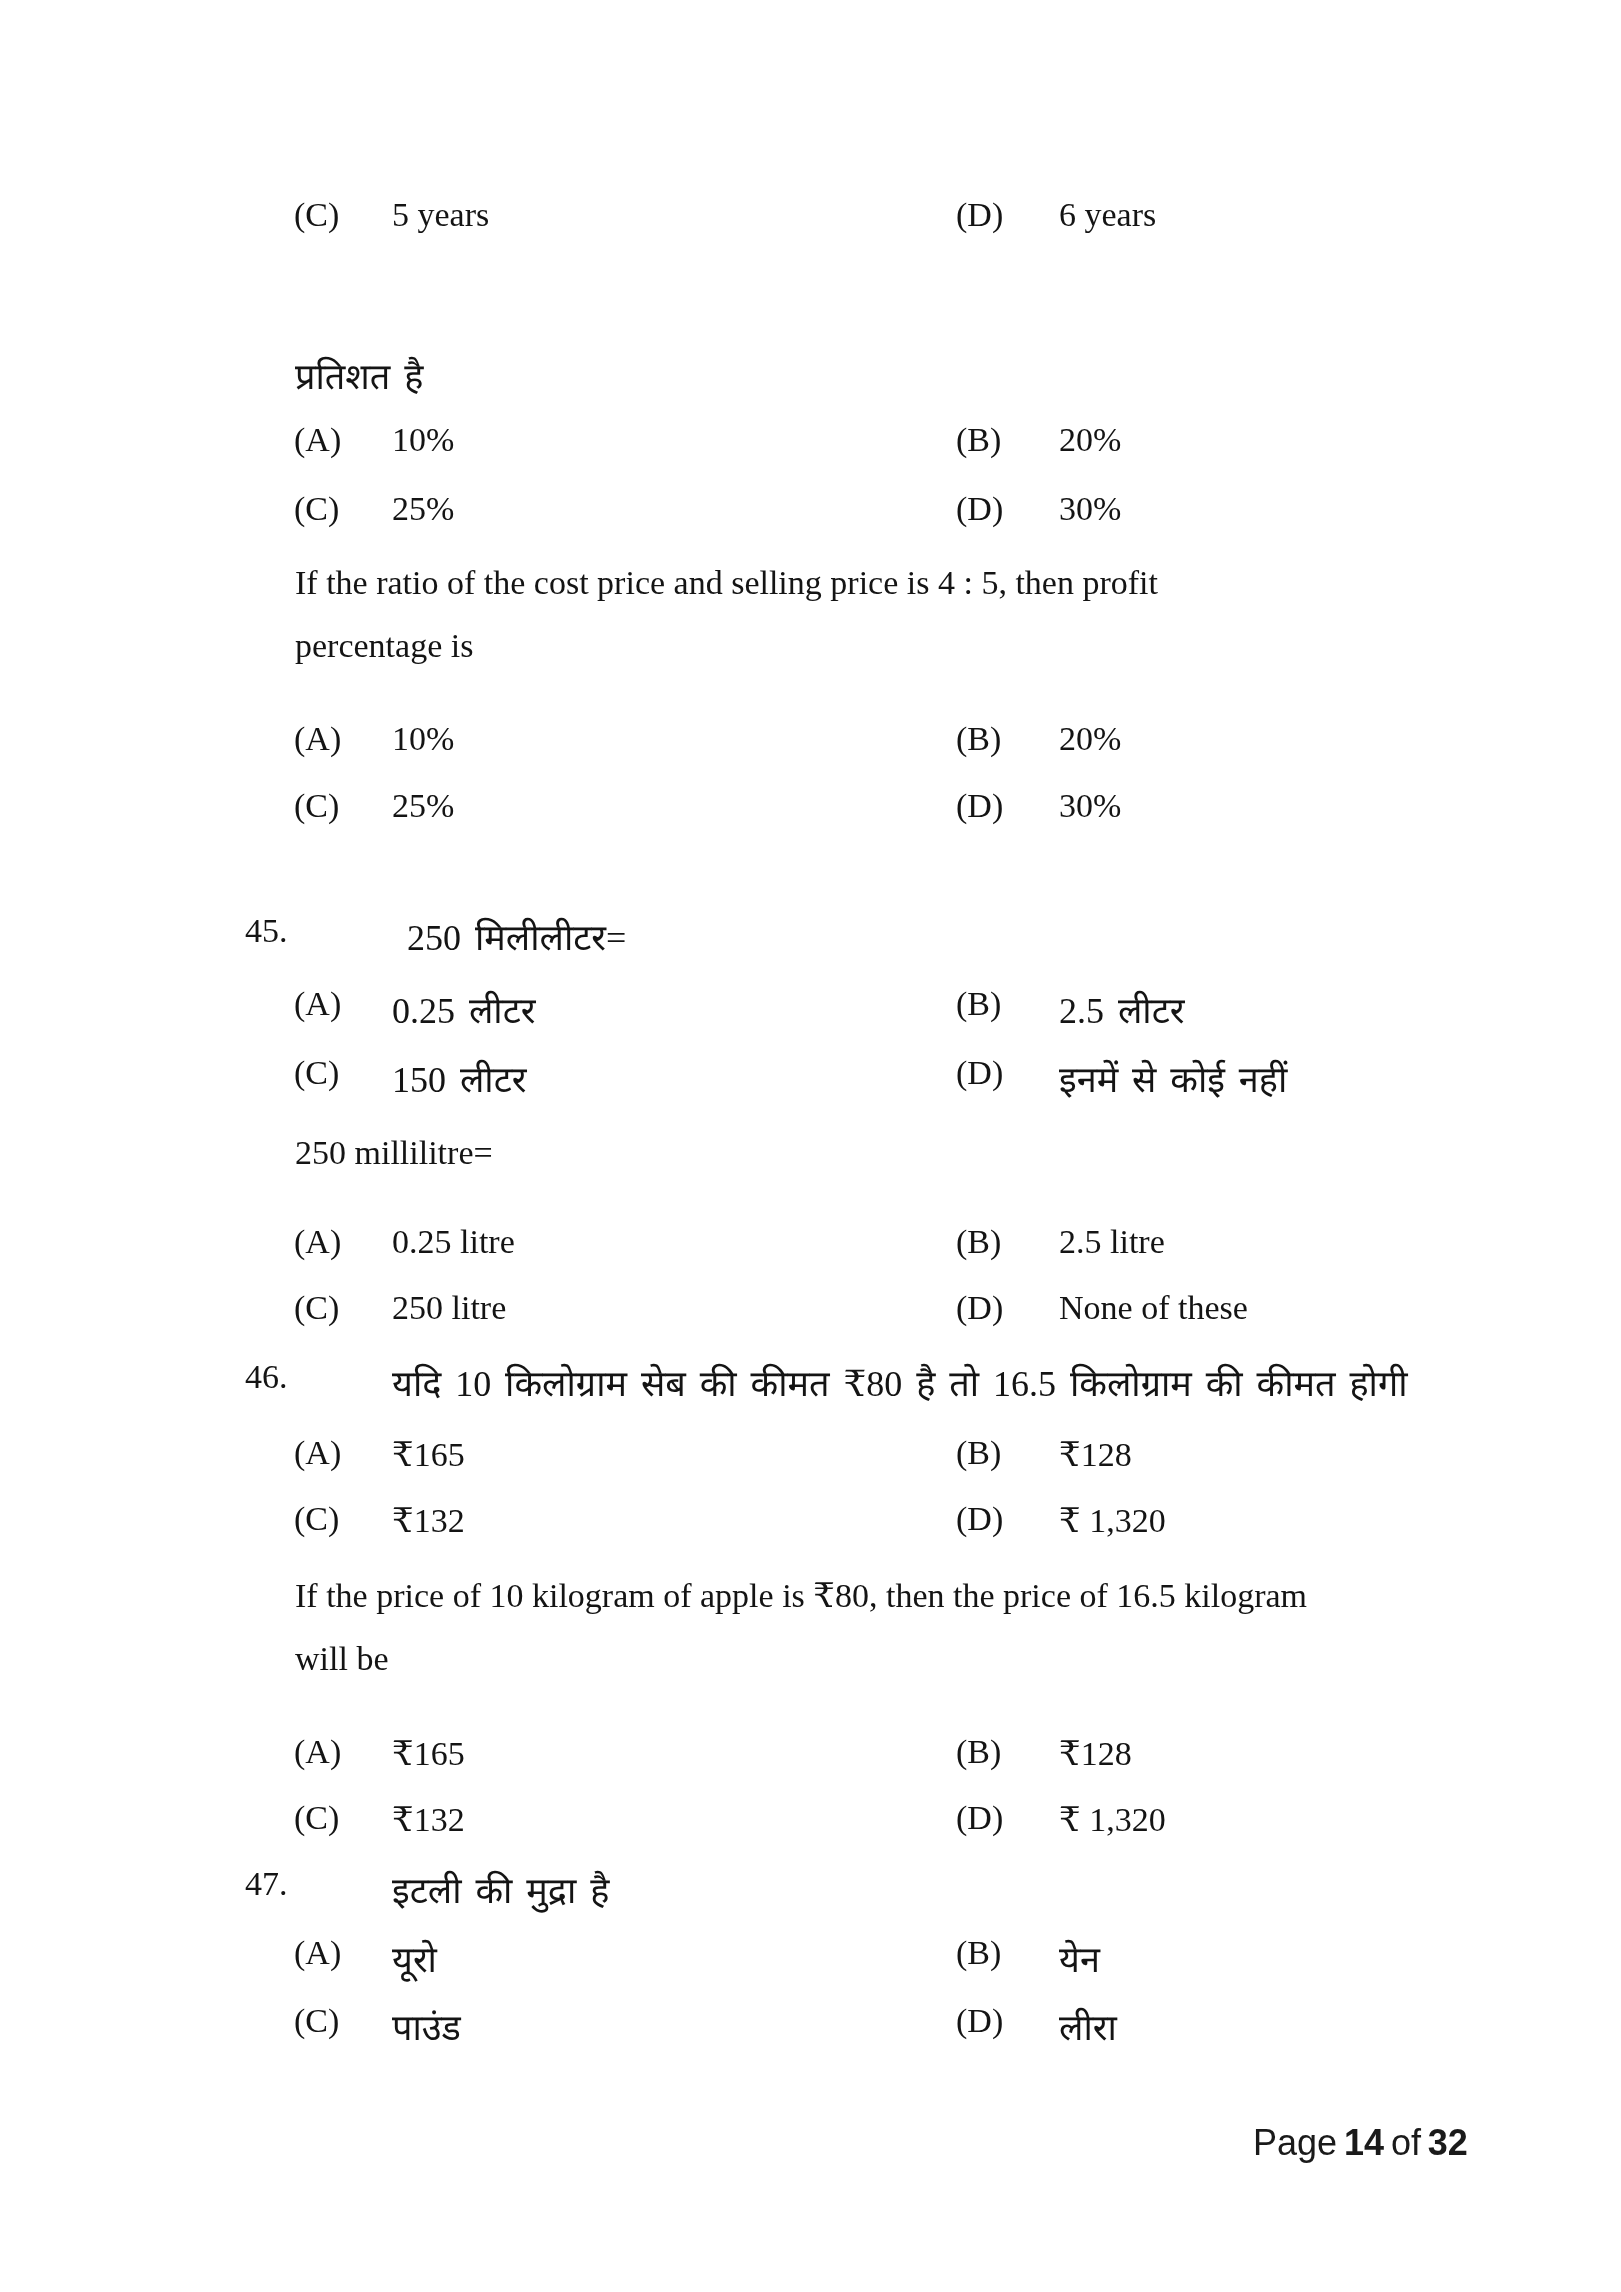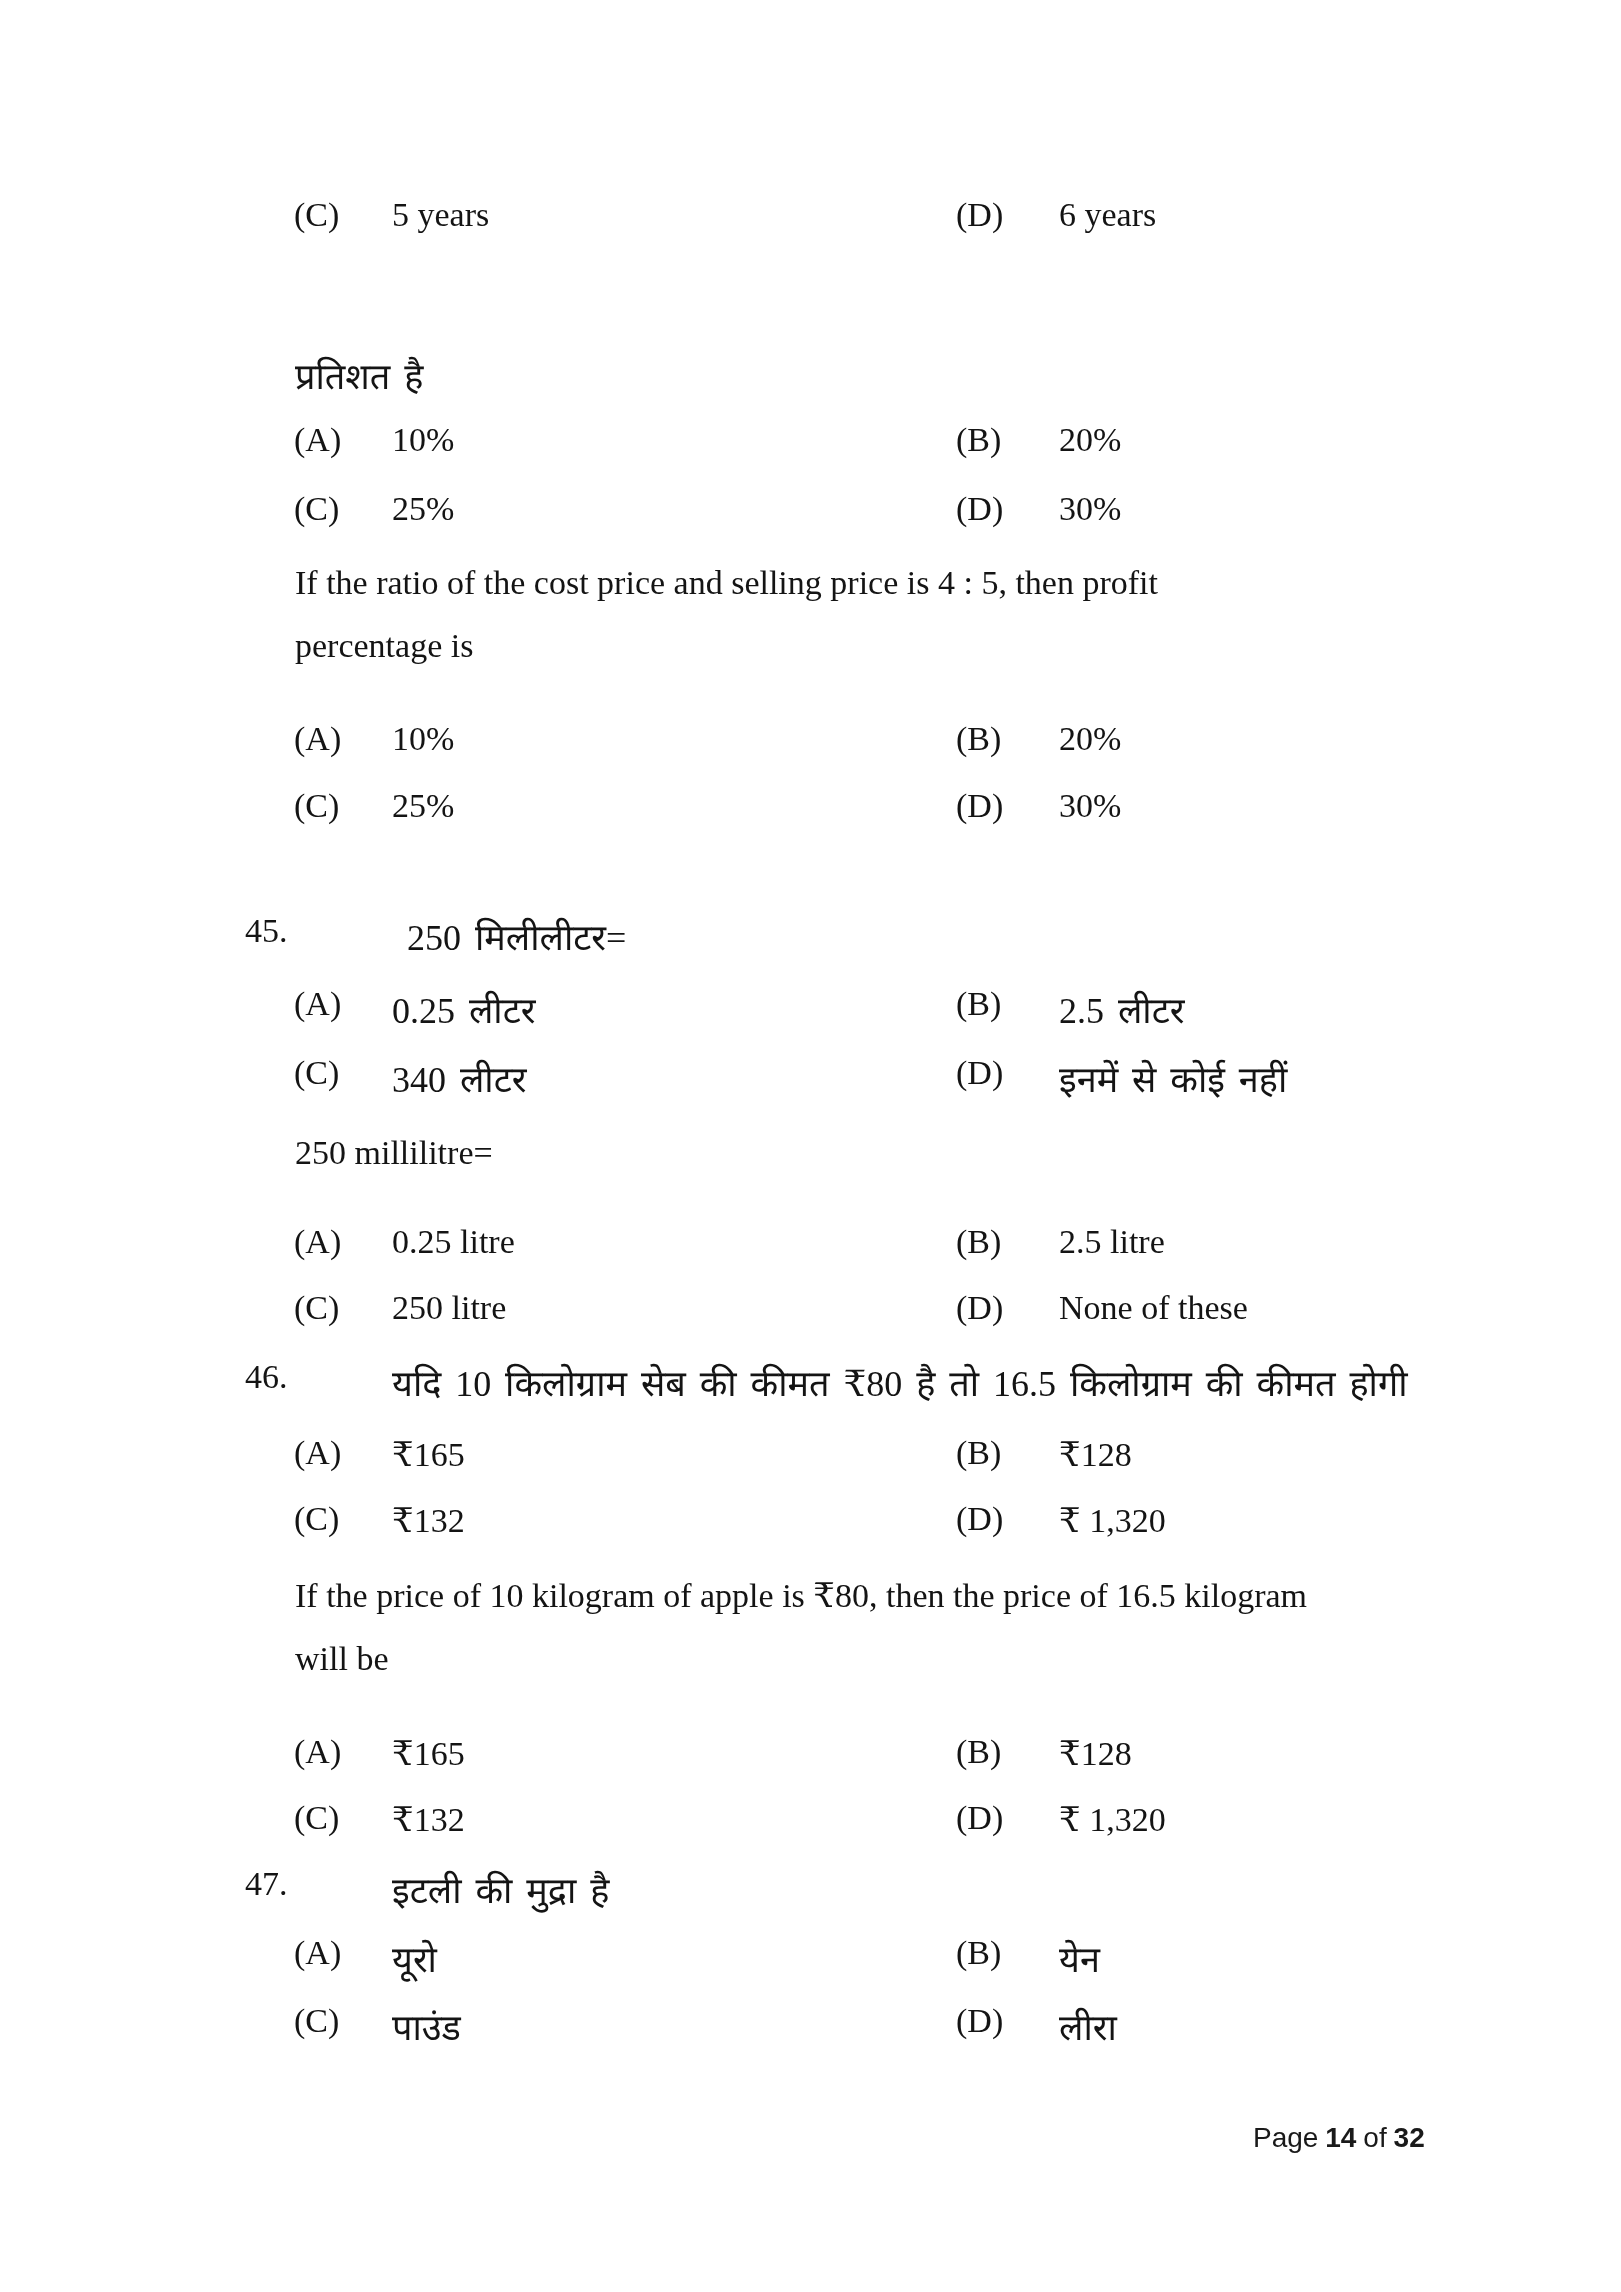--- a/index.html
+++ b/index.html
@@ -25,21 +25,21 @@
   .qt45 {left:407px;}
   .para {left:274px;margin-left:21px;}                 
   .oa   {left:294px;}                 
   .oat  {left:392px;}                 
   .ob   {left:956px;}                 
   .obt  {left:1059px;}                
   .hi   {font-size:36px;word-spacing:4.9px;}
   .footer{
     position:absolute;top:2122px;left:1253px;
     font-family:"Liberation Sans","DejaVu Sans",sans-serif;
-    font-size:28px;color:#1a1a1a;white-space:nowrap;
+    font-size:36px;color:#1a1a1a;white-space:nowrap;
   }
   .footer .b{font-weight:bold;}
   .footer span{margin-right:6.9px;}
   .footer span:last-child{margin-right:0;}
 </style>
 </head>
 <body>
 
 <div class="page">
 
@@ -89,21 +89,21 @@
     <span class="qt45 hi" lang="hi">250 मिलीलीटर=</span>
   </div>
   <div class="line" style="top:985px">
     <span class="oa">(A)</span>
     <span class="oat hi" lang="hi">0.25 लीटर</span>
     <span class="ob">(B)</span>
     <span class="obt hi" lang="hi">2.5 लीटर</span>
   </div>
   <div class="line" style="top:1054px">
     <span class="oa">(C)</span>
-    <span class="oat hi" lang="hi">340 लीटर</span>
+    <span class="oat hi" lang="hi">150 लीटर</span>
     <span class="ob">(D)</span>
     <span class="obt hi" lang="hi">इनमें से कोई नहीं</span>
   </div>
   <div class="line" style="top:1134px">
     <span class="para">250 millilitre=</span>
   </div>
   <div class="line" style="top:1223px">
     <span class="oa">(A)</span>
     <span class="oat">0.25 litre</span>
     <span class="ob">(B)</span>

